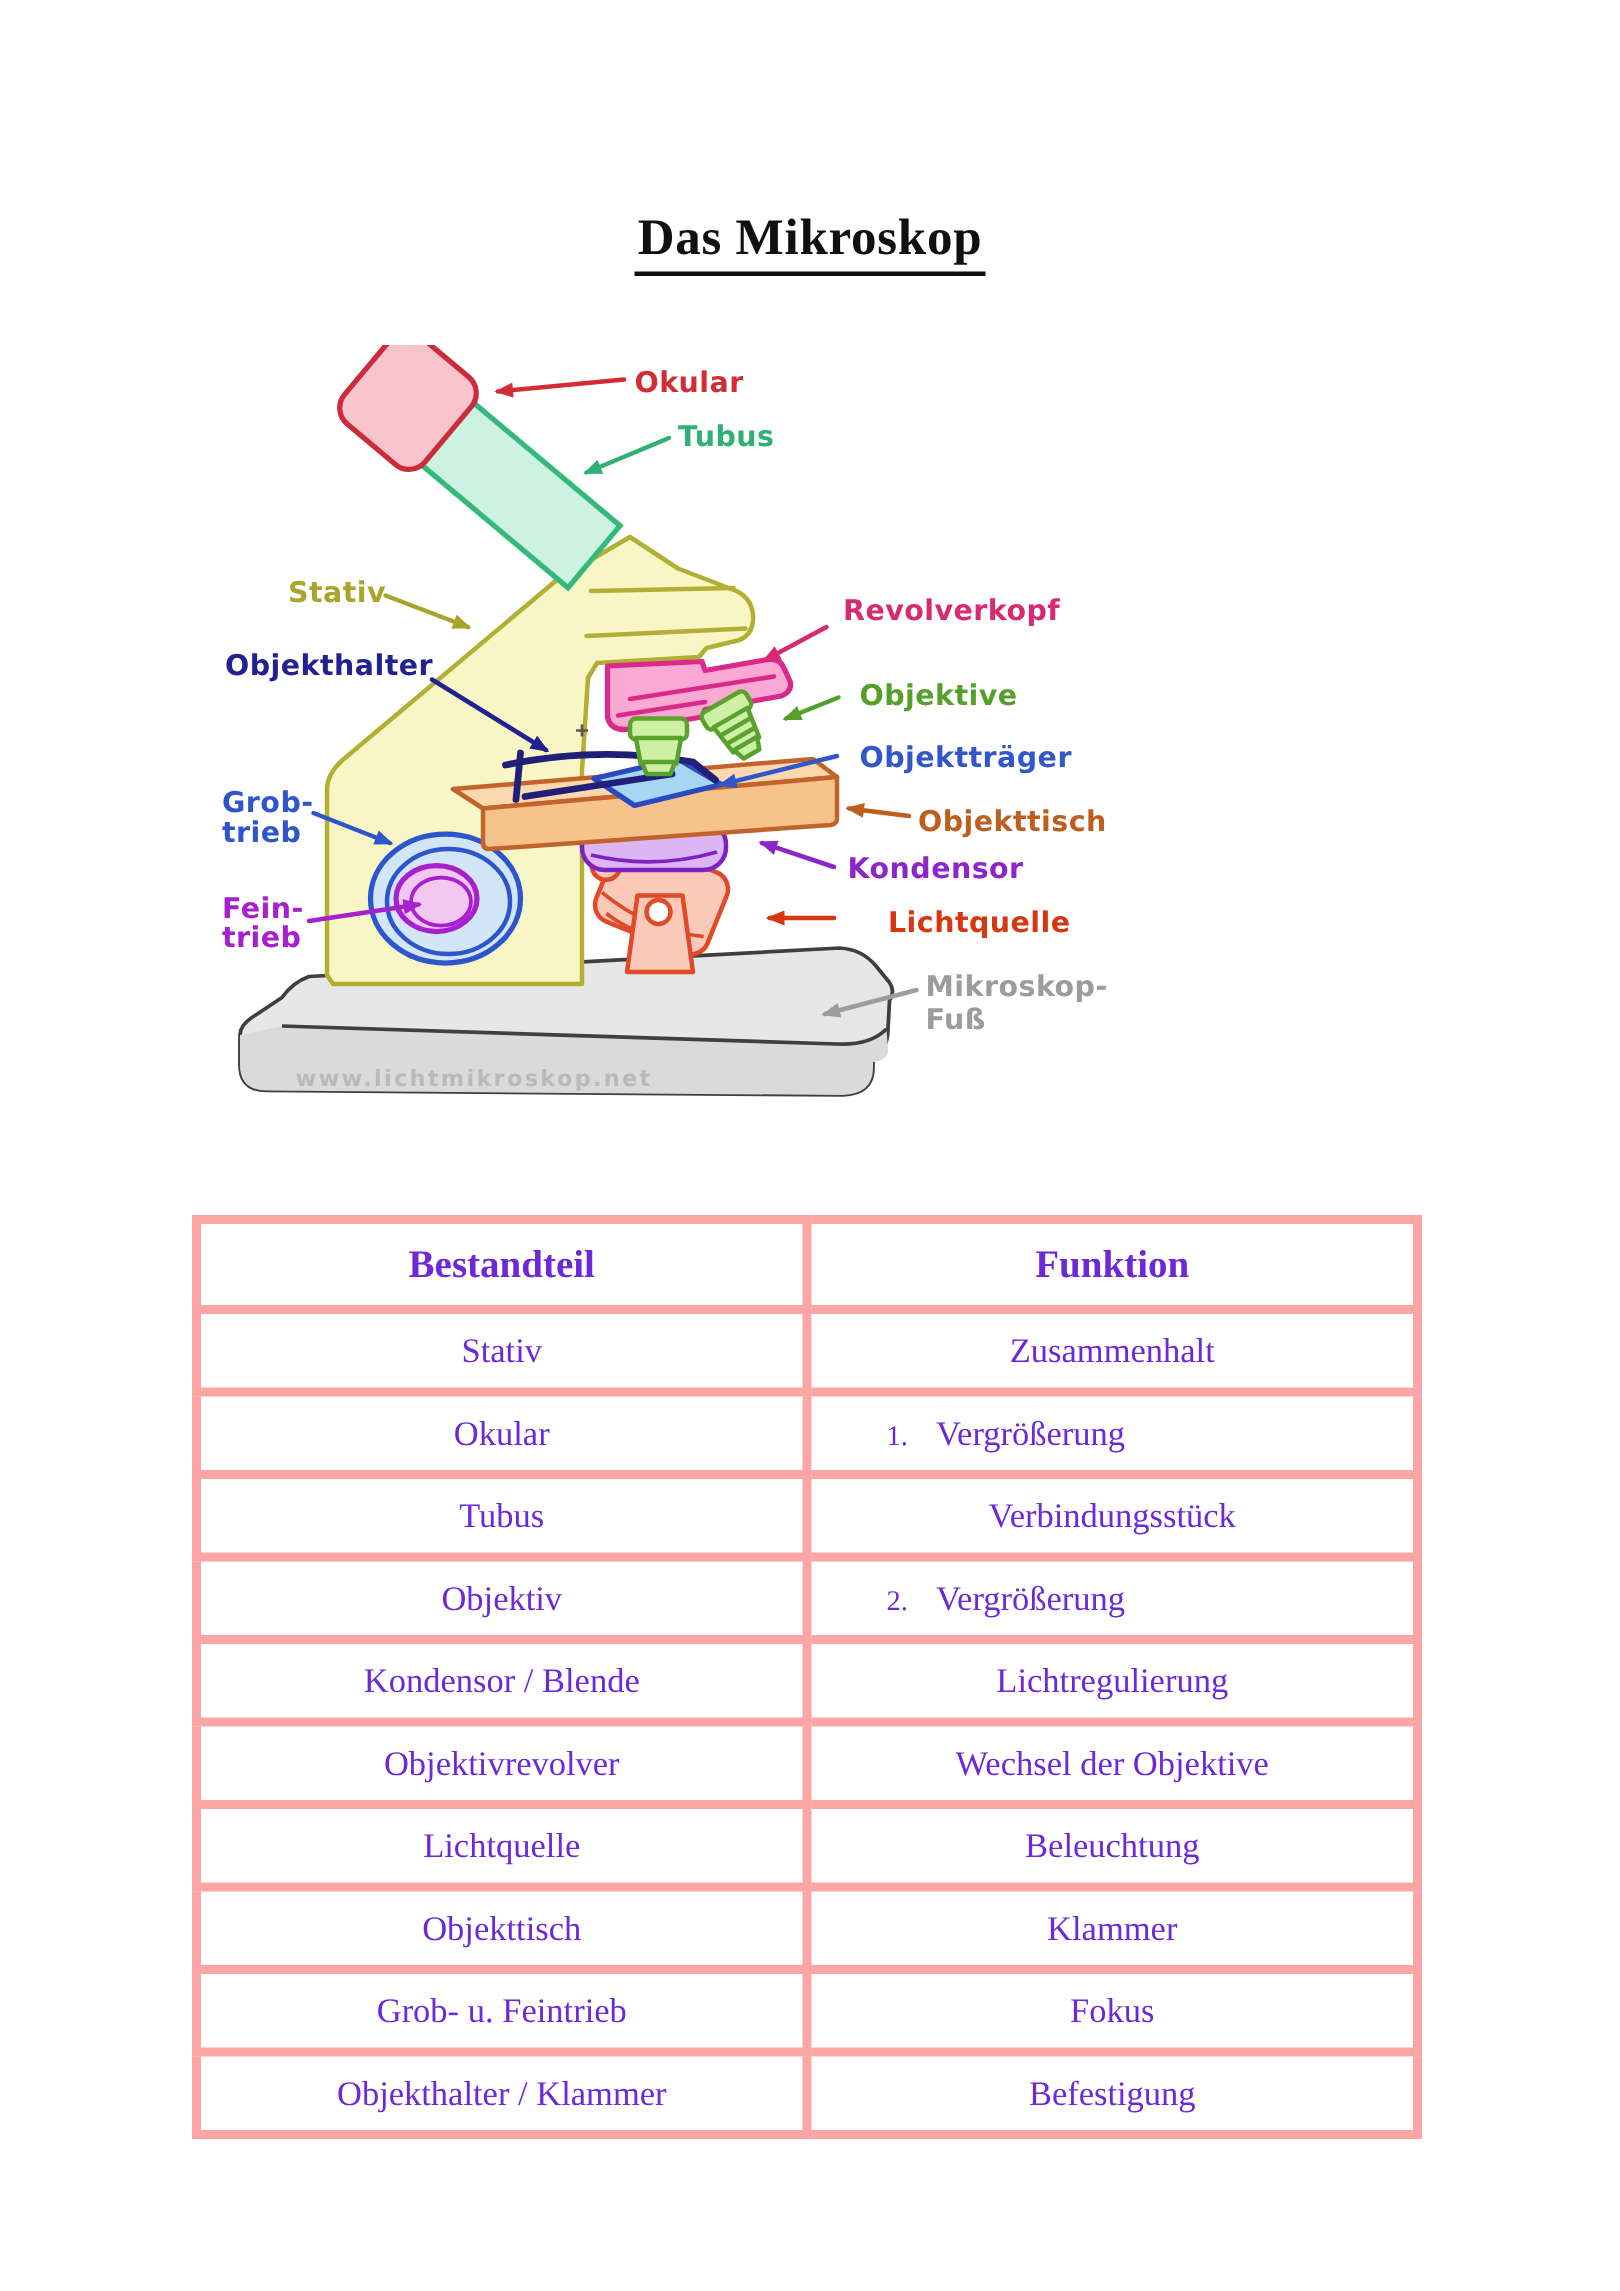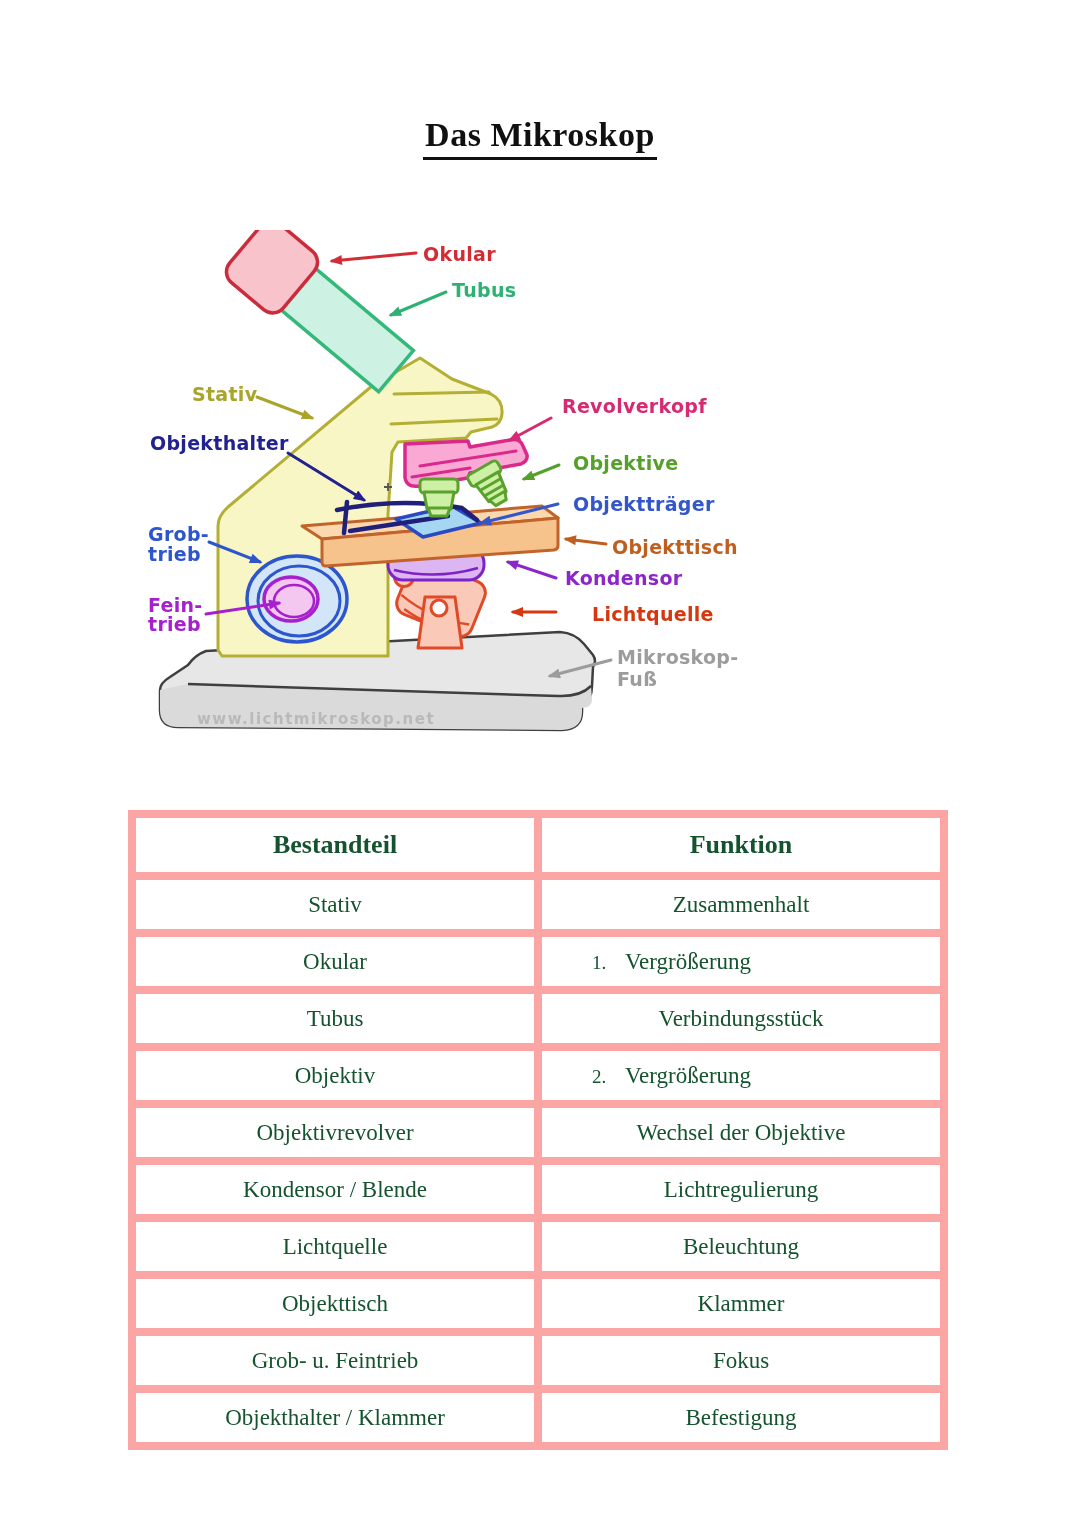--- a/index.html
+++ b/index.html
@@ -1,40 +1,40 @@
 <!DOCTYPE html>
 <html><head>
 <meta charset="utf-8">
 <style>
   html, body { margin: 0; padding: 0; background: #ffffff; overflow: hidden; }
   body { width: 1080px; height: 1527px; position: relative;
          font-family: "Liberation Serif", serif; }
 
   
-  .title-wrap { position: absolute; left: 0; top: 116px; width: 100%;
+  .title-wrap { position: absolute; left: 0; top: 140px; width: 100%;
                 text-align: center; }
   .title-wrap span { display: inline-block; font-family: "Liberation Serif", serif;
                 font-size: 34px; font-weight: bold; color: #101010;
                 border-bottom: 3px solid #101010; padding: 0 2px 3px 2px;
                 letter-spacing: 0.5px; }
 
   
   .diagram { position: absolute; left: 140px; top: 230px; width: 625px; height: 510px; }
   .diagram text { font-family: "DejaVu Sans", sans-serif; font-weight: bold;
                   font-size: 19px; letter-spacing: 0.3px; }
   .diagram text.wm { font-size: 15px; letter-spacing: 1.5px; }
   .arrow { fill: none; stroke-width: 3; stroke-linecap: round; }
 
   
   .parts-table { position: absolute; left: 128px; top: 810px; width: 820px;
                  border-collapse: collapse; table-layout: fixed;
                  border: 3px solid #111; }
   .parts-table th, .parts-table td {
-                 border: 8px solid #fca5a5; text-align: center; vertical-align: middle;
-                 color: #14532d; overflow: hidden; }
+                 border: 6px solid #fca5a5; text-align: center; vertical-align: middle;
+                 color: #6d28d9; overflow: hidden; }
   .parts-table th { height: 52px; font-size: 26px; font-weight: bold; }
   .parts-table td { height: 47px; font-size: 23px; }
   .funktion-cell.numbered { text-align: left; padding-left: 50px; }
   .num { font-size: 19px; display: inline-block; min-width: 33px; }
   .num:empty { display: none; }
 </style>
 </head>
 <body>
 
 <div class="title-wrap">
@@ -216,28 +216,28 @@
     </tr>
     <tr>
       <td>Tubus</td>
       <td class="funktion-cell"><span>Verbindungsstück</span></td>
     </tr>
     <tr>
       <td>Objektiv</td>
       <td class="funktion-cell numbered"><span class="num">2.</span><span>Vergrößerung</span></td>
     </tr>
     <tr>
+      <td>Kondensor / Blende</td>
+      <td class="funktion-cell"><span>Lichtregulierung</span></td>
+    </tr>
+    <tr>
       <td>Objektivrevolver</td>
       <td class="funktion-cell"><span>Wechsel der Objektive</span></td>
     </tr>
     <tr>
-      <td>Kondensor / Blende</td>
-      <td class="funktion-cell"><span>Lichtregulierung</span></td>
-    </tr>
-    <tr>
       <td>Lichtquelle</td>
       <td class="funktion-cell"><span>Beleuchtung</span></td>
     </tr>
     <tr>
       <td>Objekttisch</td>
       <td class="funktion-cell"><span>Klammer</span></td>
     </tr>
     <tr>
       <td>Grob- u. Feintrieb</td>
       <td class="funktion-cell"><span>Fokus</span></td>

